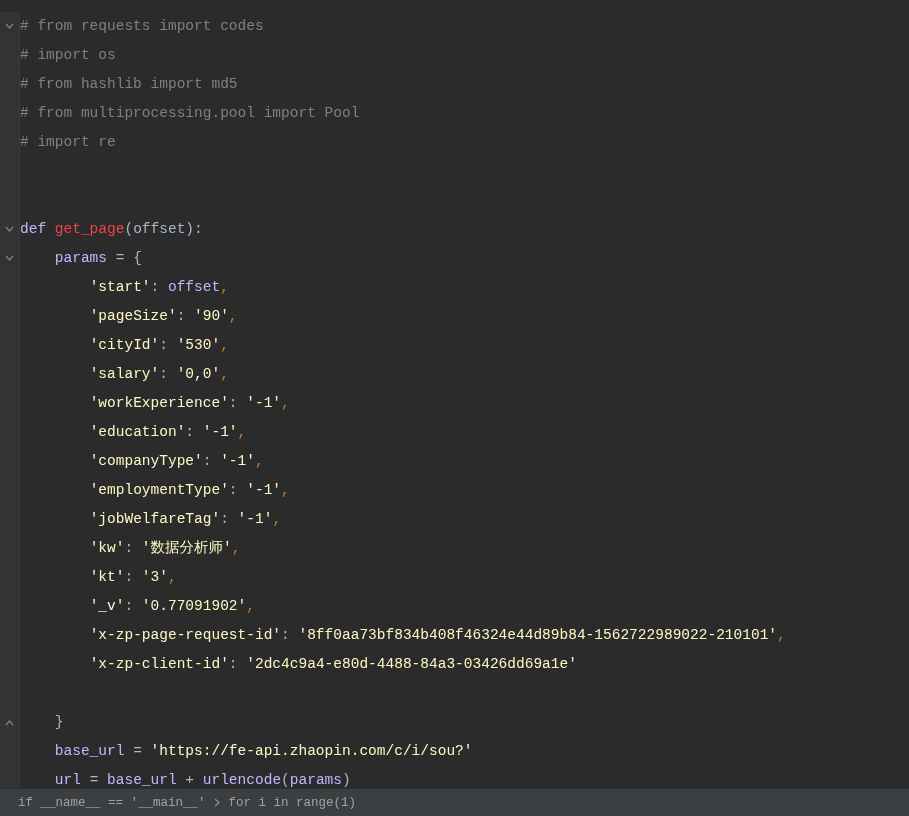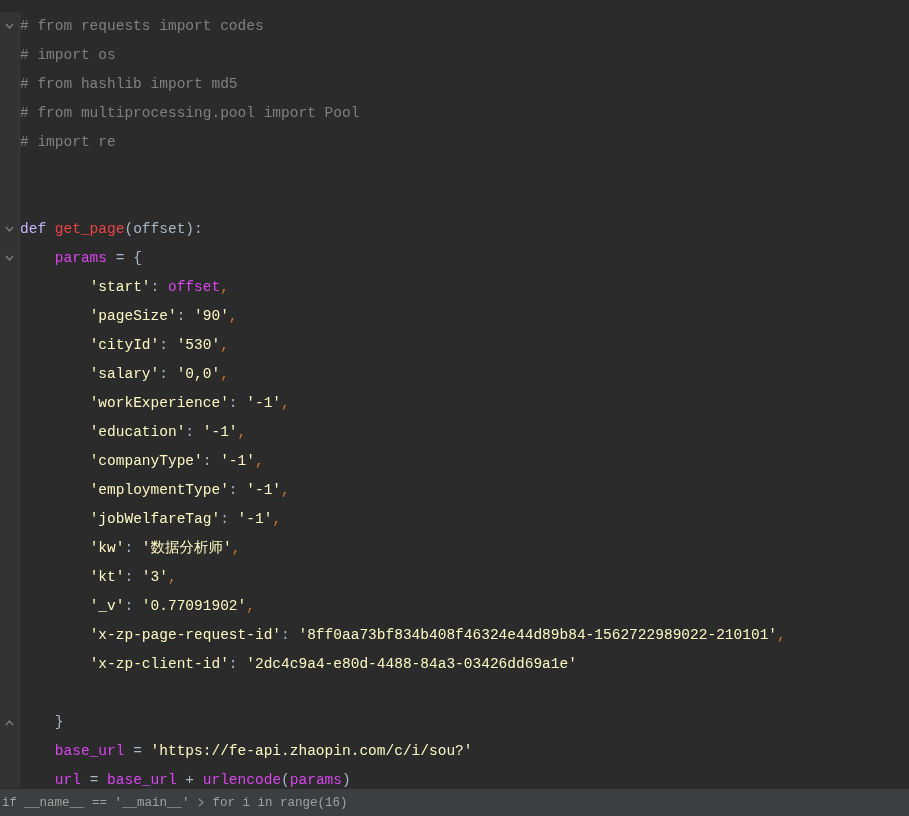--- a/index.html
+++ b/index.html
@@ -48,33 +48,33 @@
     overflow: hidden;
   }
   .line { height: 29px; }
   .c-comment { color: #808080; }
   .c-keyword { color: #c4b5fd; }
   .c-def { color: #ef4444; }
   .c-param { color: #a9b7c6; }
   .c-string { color: #fef9c3; }
   .c-brace { color: #a9b7c6; }
   .c-op { color: #a9b7c6; }
-  .c-ident { color: #d946ef; }
+  .c-ident { color: #c4b5fd; }
   .c-punct { color: #cc7832; }
   .breadcrumb {
     position: absolute;
     bottom: 0;
     left: 0;
     right: 0;
     height: 28px;
     background: #3c3f41;
     border-top: 1px solid #2d2d2d;
     display: flex;
     align-items: center;
-    padding-left: 2px;
+    padding-left: 18px;
     font-size: 12.5px;
     color: #a0a0a0;
   }
   .breadcrumb-sep {
     margin: 0 8px;
     display: inline-flex;
     align-items: center;
   }
 </style>
 </head>
@@ -106,14 +106,14 @@
   <div class="code" id="code"><div class="line"><span class="c-comment"># from requests import codes</span></div><div class="line"><span class="c-comment"># import os</span></div><div class="line"><span class="c-comment"># from hashlib import md5</span></div><div class="line"><span class="c-comment"># from multiprocessing.pool import Pool</span></div><div class="line"><span class="c-comment"># import re</span></div><div class="line">&nbsp;</div><div class="line">&nbsp;</div><div class="line"><span class="c-keyword">def </span><span class="c-def">get_page</span><span class="c-brace">(</span><span class="c-param">offset</span><span class="c-brace">)</span><span class="c-op">:</span></div><div class="line">    <span class="c-ident">params</span> <span class="c-op">=</span> <span class="c-brace">{</span></div><div class="line">        <span class="c-string">'start'</span><span class="c-op">:</span> <span class="c-ident">offset</span><span class="c-punct">,</span></div><div class="line">        <span class="c-string">'pageSize'</span><span class="c-op">:</span> <span class="c-string">'90'</span><span class="c-punct">,</span></div><div class="line">        <span class="c-string">'cityId'</span><span class="c-op">:</span> <span class="c-string">'530'</span><span class="c-punct">,</span></div><div class="line">        <span class="c-string">'salary'</span><span class="c-op">:</span> <span class="c-string">'0,0'</span><span class="c-punct">,</span></div><div class="line">        <span class="c-string">'workExperience'</span><span class="c-op">:</span> <span class="c-string">'-1'</span><span class="c-punct">,</span></div><div class="line">        <span class="c-string">'education'</span><span class="c-op">:</span> <span class="c-string">'-1'</span><span class="c-punct">,</span></div><div class="line">        <span class="c-string">'companyType'</span><span class="c-op">:</span> <span class="c-string">'-1'</span><span class="c-punct">,</span></div><div class="line">        <span class="c-string">'employmentType'</span><span class="c-op">:</span> <span class="c-string">'-1'</span><span class="c-punct">,</span></div><div class="line">        <span class="c-string">'jobWelfareTag'</span><span class="c-op">:</span> <span class="c-string">'-1'</span><span class="c-punct">,</span></div><div class="line">        <span class="c-string">'kw'</span><span class="c-op">:</span> <span class="c-string">'数据分析师'</span><span class="c-punct">,</span></div><div class="line">        <span class="c-string">'kt'</span><span class="c-op">:</span> <span class="c-string">'3'</span><span class="c-punct">,</span></div><div class="line">        <span class="c-string">'_v'</span><span class="c-op">:</span> <span class="c-string">'0.77091902'</span><span class="c-punct">,</span></div><div class="line">        <span class="c-string">'x-zp-page-request-id'</span><span class="c-op">:</span> <span class="c-string">'8ff0aa73bf834b408f46324e44d89b84-1562722989022-210101'</span><span class="c-punct">,</span></div><div class="line">        <span class="c-string">'x-zp-client-id'</span><span class="c-op">:</span> <span class="c-string">'2dc4c9a4-e80d-4488-84a3-03426dd69a1e'</span></div><div class="line">&nbsp;</div><div class="line">    <span class="c-brace">}</span></div><div class="line">    <span class="c-ident">base_url</span> <span class="c-op">=</span> <span class="c-string">'https://fe-api.zhaopin.com/c/i/sou?'</span></div><div class="line">    <span class="c-ident">url</span> <span class="c-op">=</span> <span class="c-ident">base_url</span> <span class="c-op">+</span> <span class="c-ident">urlencode</span><span class="c-brace">(</span><span class="c-ident">params</span><span class="c-brace">)</span></div></div>
 </div>
 
 <div class="breadcrumb">
   <span>if __name__ == '__main__'</span>
   <span class="breadcrumb-sep">
     <svg width="7" height="9" viewBox="0 0 7 9">
         <path d="M1 1 L5 4.5 L1 8" stroke="#8a8a8a" stroke-width="1.3" fill="none"></path>
       </svg>
   </span>
-  <span>for i in range(16)</span>
+  <span>for i in range(1)</span>
 </div>
 
 </body></html>

